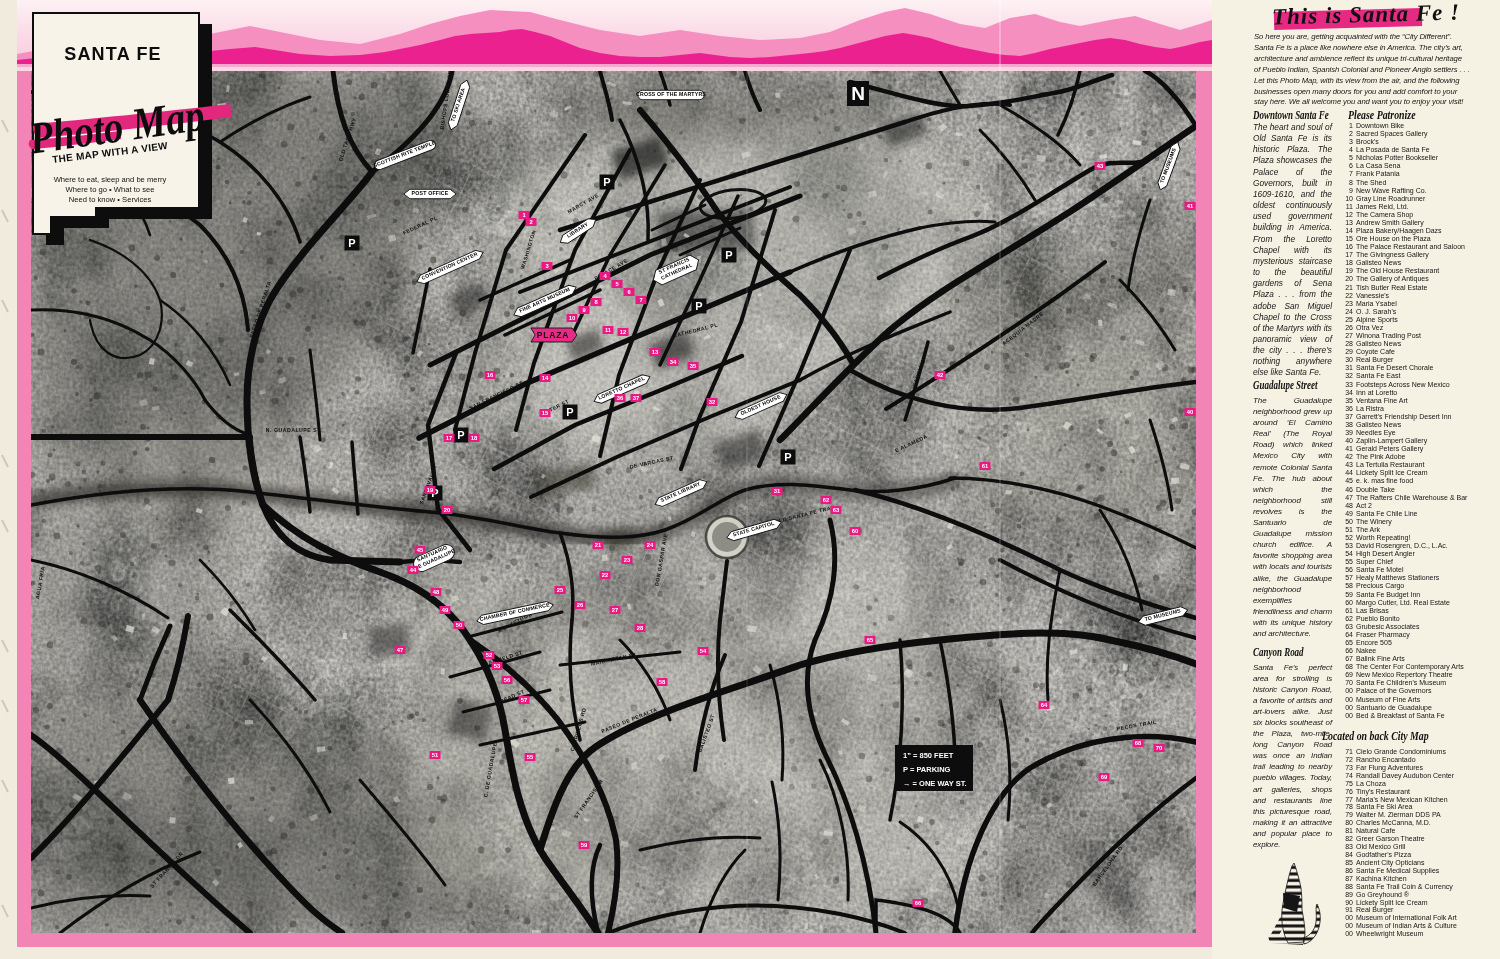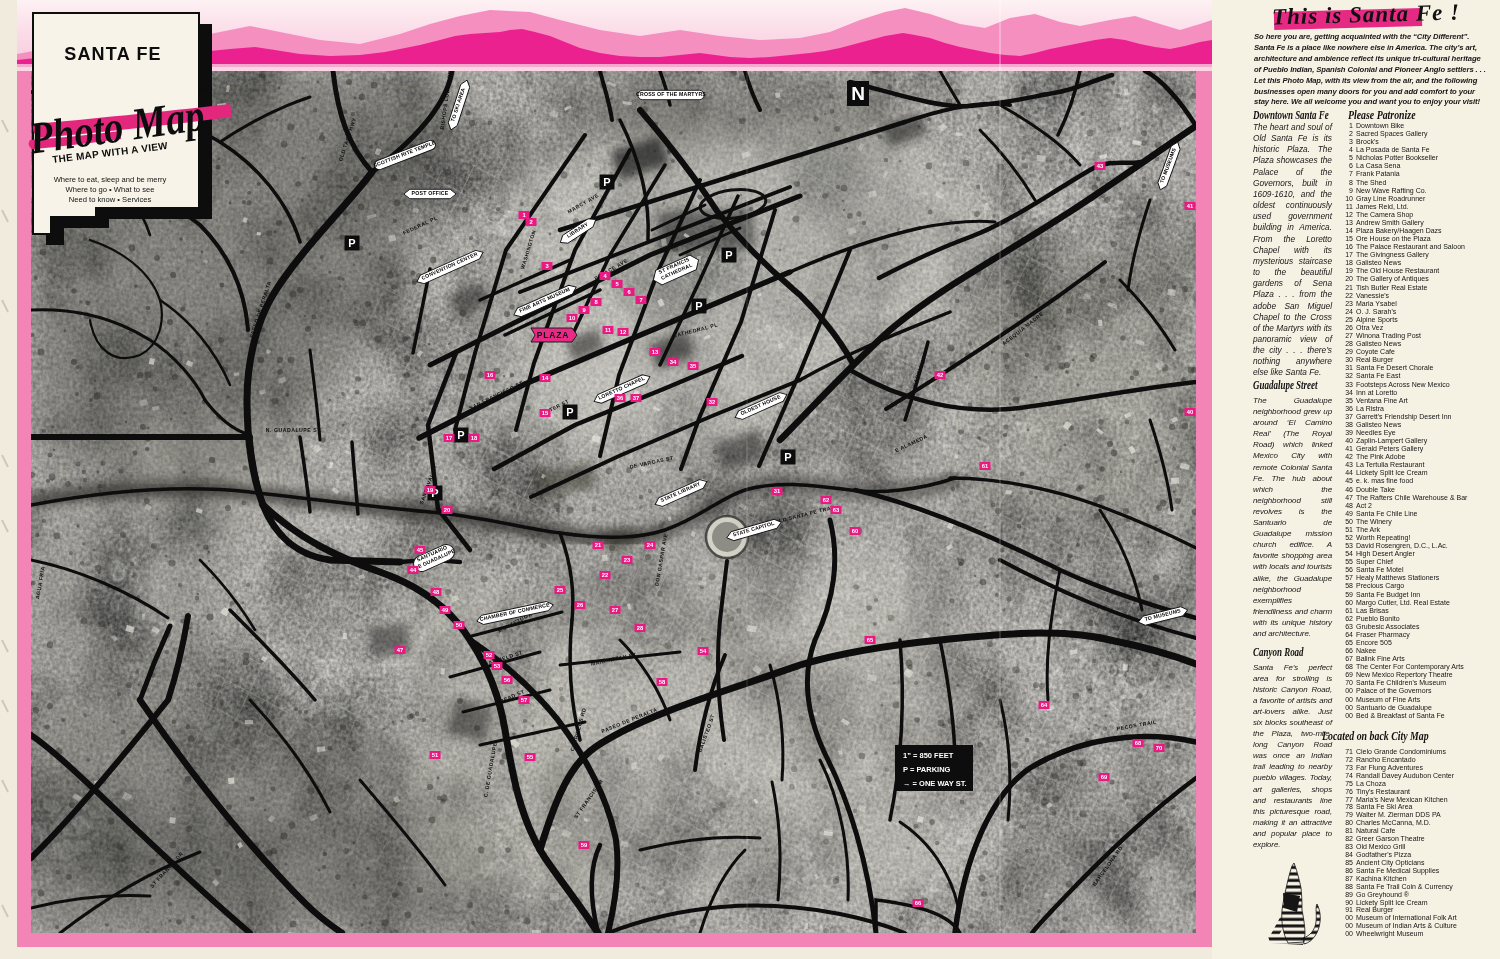--- a/index.html
+++ b/index.html
@@ -1888,21 +1888,21 @@
  <path d="M41,80 C48,78 53,72 54,64 C55,56 53,50 55,46 C57,50 59,56 58,64 C57,74 51,84 42,86 Z"></path>
 </clipPath>
 <rect x="0" y="0" width="64" height="90" fill="url(#stripes)" clip-path="url(#coy)"></rect>
 <path d="M32,5 C34,10 37,20 39,30 C40,40 40,45 40,52 C42,62 43,70 43,76 L42,84 L26,85 C21,76 19,64 20,52 C22,38 27,16 30,8 Z" fill="none" stroke="#111" stroke-width="0.8"></path>
 <path d="M41,80 C48,78 53,72 54,64 C55,56 53,50 55,46 C57,50 59,56 58,64 C57,74 51,84 42,86 Z" fill="none" stroke="#111" stroke-width="0.8"></path>
 <polygon points="21,35 38,38 35,54 22,50" fill="#151515"></polygon>
 </g>
 </svg>
 <div class="abs" style="left:1274px;top:10px;width:148px;height:18px;background:#e62a84;transform:rotate(-1.5deg)"></div>
 <div class="abs script" style="left:1272px;top:2px;font-size:23px;letter-spacing:1px;transform:rotate(-1.5deg)">This is Santa Fe !</div>
-<div class="abs ital" style="left:1254px;top:32px;width:216px;font-size:7.7px;line-height:10.9px;font-weight:bold;letter-spacing:-0.1px;white-space:nowrap">So here you are, getting acquainted with the “City Different”.<br>
+<div class="abs ital" style="left:1254px;top:32px;width:216px;font-size:7.7px;line-height:10.9px;font-weight:normal;letter-spacing:-0.1px;white-space:nowrap">So here you are, getting acquainted with the “City Different”.<br>
 Santa Fe is a place like nowhere else in America. The city’s art,<br>
 architecture and ambience reflect its unique tri-cultural heritage<br>
 of Pueblo Indian, Spanish Colonial and Pioneer Anglo settlers . . .<br>
 Let this Photo Map, with its view from the air, and the following<br>
 businesses open many doors for you and add comfort to your<br>
 stay here. We all welcome you and want you to enjoy your visit!</div>
 <div class="abs script" style="left:1253px;top:109px;font-size:11.5px;transform:scale(0.78,1);transform-origin:0 0">Downtown Santa Fe</div>
 <div class="abs ital" id="p1" style="left:1253px;top:122px;width:79px;font-size:8.3px;line-height:11.15px;text-align:justify">The heart and soul of Old Santa Fe is its historic Plaza. The Plaza showcases the Palace of the Governors, built in 1609-1610, and the oldest continuously used government building in America. From the Loretto Chapel with its mysterious staircase to the beautiful gardens of Sena Plaza . . . from the adobe San Miguel Chapel to the Cross of the Martyrs with its panoramic view of the city . . . there’s nothing anywhere else like Santa Fe.</div>
 <div class="abs script" style="left:1253px;top:379px;font-size:11.5px;transform:scale(0.78,1);transform-origin:0 0">Guadalupe Street</div>
 <div class="abs ital" id="p2" style="left:1253px;top:395px;width:79px;font-size:8px;line-height:11.1px;letter-spacing:-0.1px;text-align:justify">The Guadalupe neighborhood grew up around ‘El Camino Real’ (The Royal Road) which linked Mexico City with remote Colonial Santa Fe. The hub about which the neighborhood still revolves is the Santuario de Guadalupe mission church edifice. A favorite shopping area with locals and tourists alike, the Guadalupe neighborhood exemplifies friendliness and charm with its unique history and architecture.</div>

